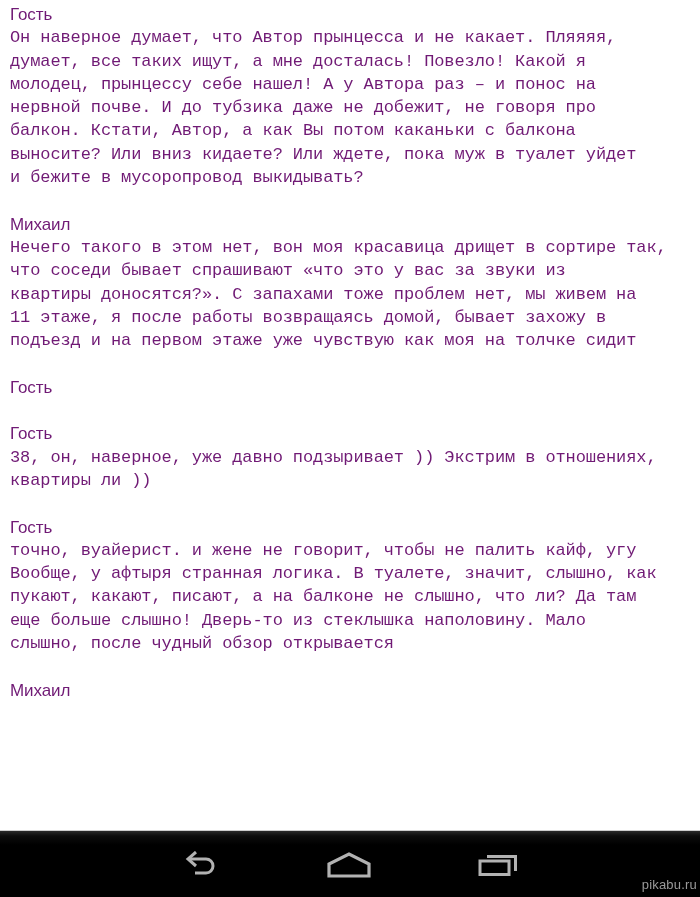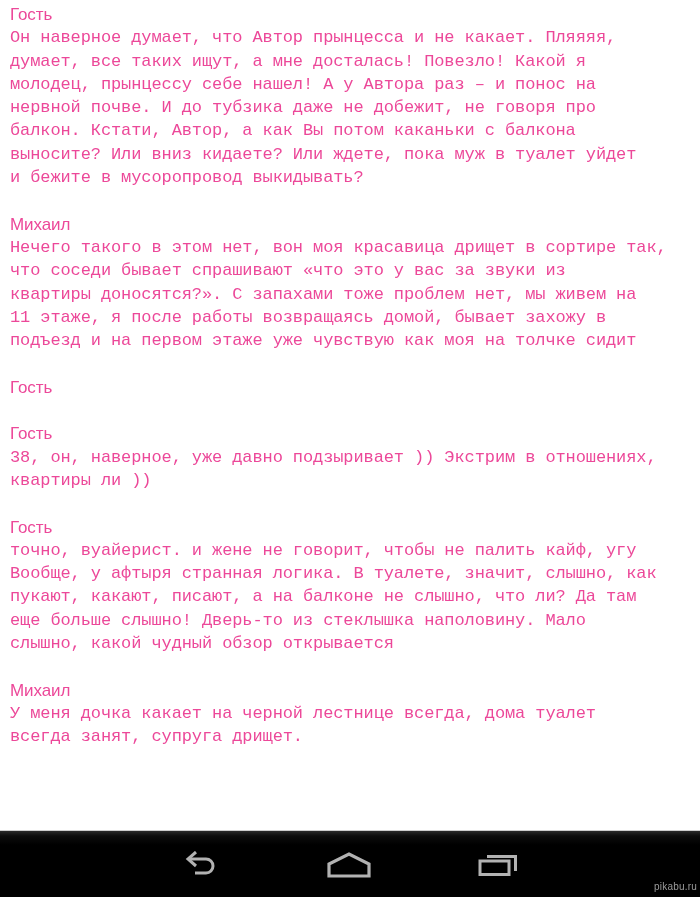--- a/index.html
+++ b/index.html
@@ -12,21 +12,21 @@
   .content {
     position: absolute;
     top: 0; left: 0;
     width: 700px;
     height: 830px;
     padding: 3px 10px 0 10px;
     overflow: hidden;
   }
   .comment {
     margin-bottom: 23.3px;
-    color: #ec4899;
+    color: #701a75;
     font-size: 17px;
     line-height: 23.3px;
     letter-spacing: -0.1px;
   }
   .comment-author {
     font-weight: 400;
   }
   .comment-text {
     white-space: pre-line;
     font-family: Liberation Mono, monospace;
@@ -51,21 +51,21 @@
   }
   .nav-btn svg { display: block; }
   .nav-back    { left: 161px; }
   .nav-home    { left: 309px; }
   .nav-recents { left: 458px; }
   .watermark {
     position: absolute;
     right: 3px;
     bottom: 5px;
     color: #9a9a9a;
-    font-size: 10px;
+    font-size: 13px;
     letter-spacing: 0.2px;
   }
 </style>
 </head>
 <body>
 
 <div class="content">
 
   <div class="comment">
     <div class="comment-author">Гость</div>
@@ -96,27 +96,25 @@
     <div class="comment-text">38, он, наверное, уже давно подзыривает )) Экстрим в отношениях,
 квартиры ли ))</div>
   </div>
 
   <div class="comment">
     <div class="comment-author">Гость</div>
     <div class="comment-text">точно, вуайерист. и жене не говорит, чтобы не палить кайф, угу
 Вообще, у афтыря странная логика. В туалете, значит, слышно, как
 пукают, какают, писают, а на балконе не слышно, что ли? Да там
 еще больше слышно! Дверь-то из стеклышка наполовину. Мало
-слышно, какой чудный обзор открывается</div>
+слышно, после чудный обзор открывается</div>
   </div>
 
   <div class="comment">
     <div class="comment-author">Михаил</div>
-    <div class="comment-text">У меня дочка какает на черной лестнице всегда, дома туалет
-всегда занят, супруга дрищет.</div>
   </div>
 
 </div>
 
 <div class="navbar">
 
   <div class="nav-btn nav-back">
     <span>
       <svg width="40" height="28" viewBox="0 0 40 28" fill="none">
         <path d="M15 1 L7 8 L15 15" stroke="#b2b2b2" stroke-width="3"></path>

